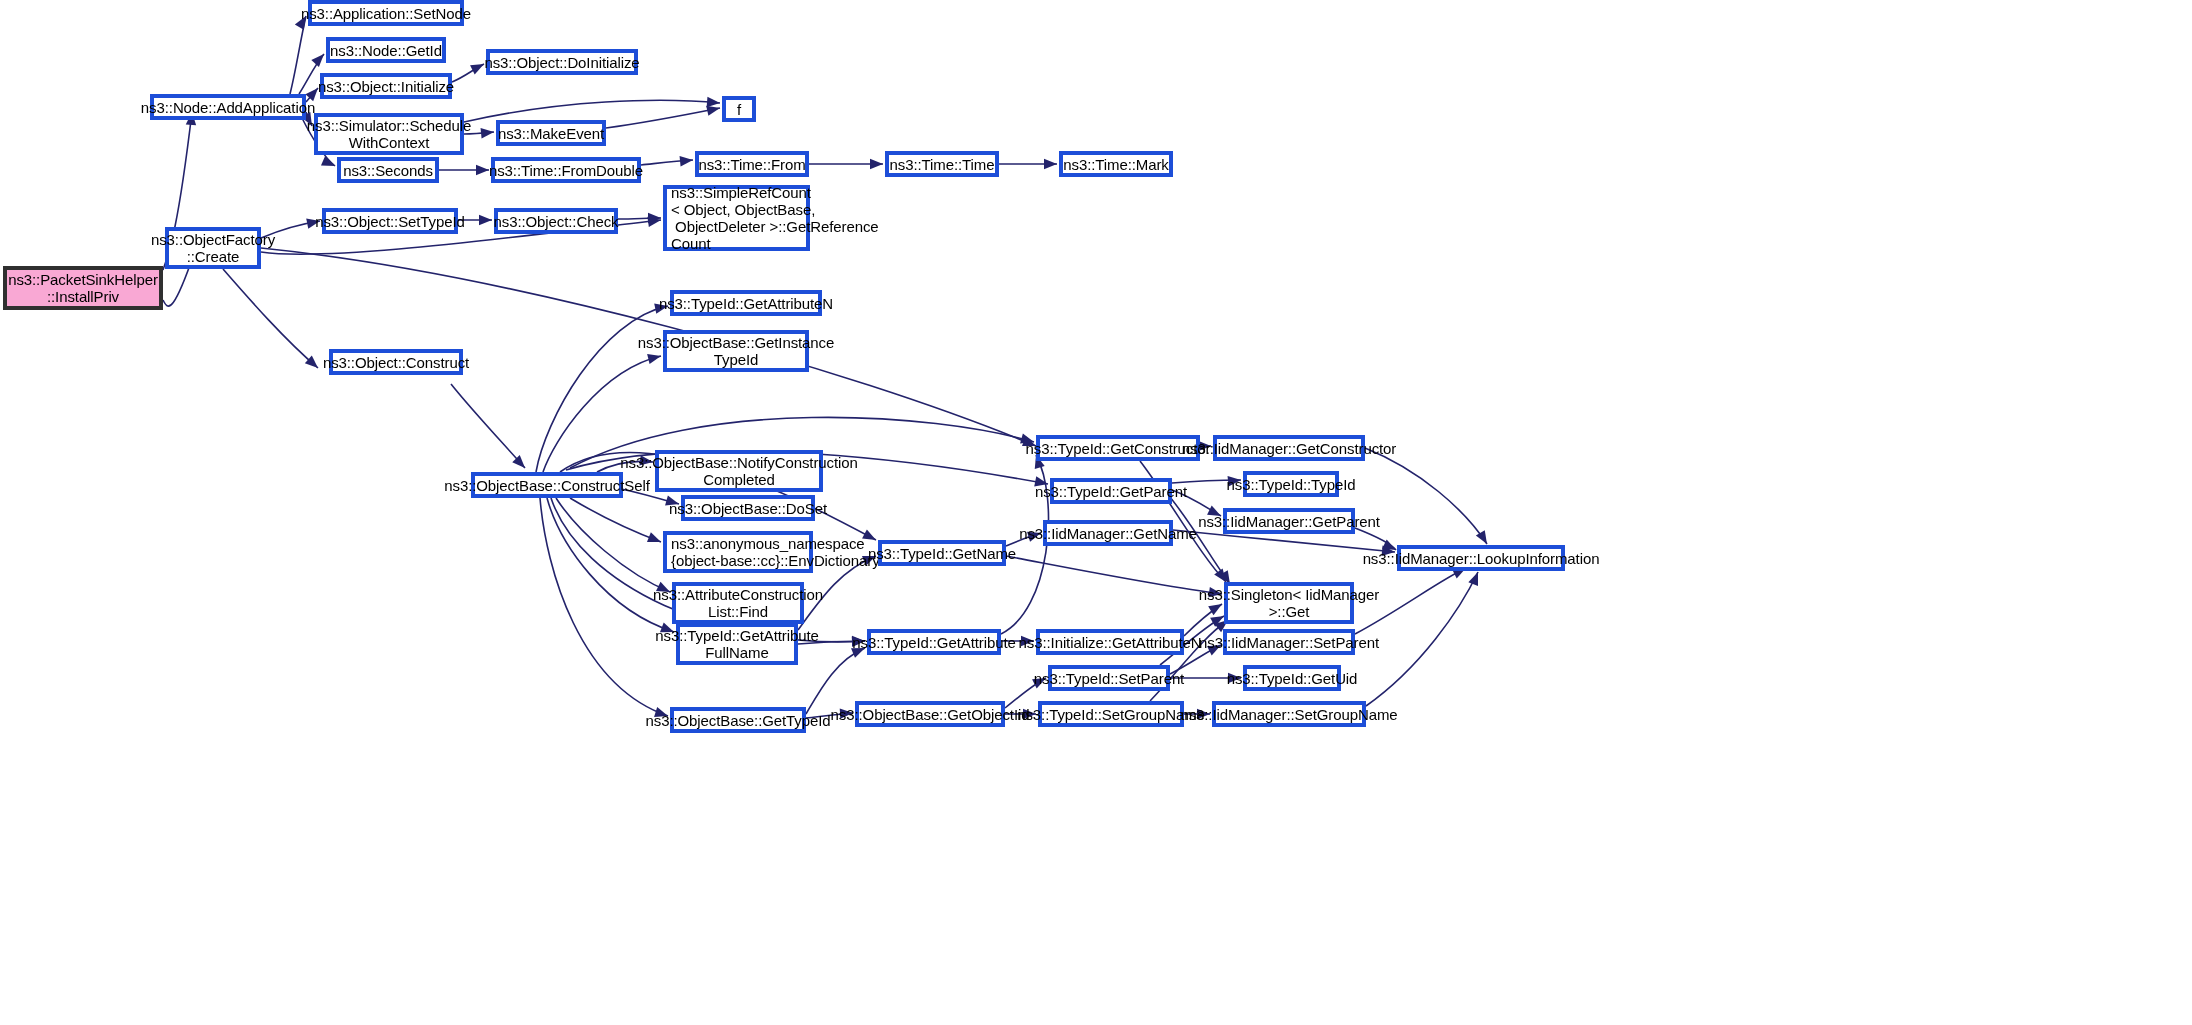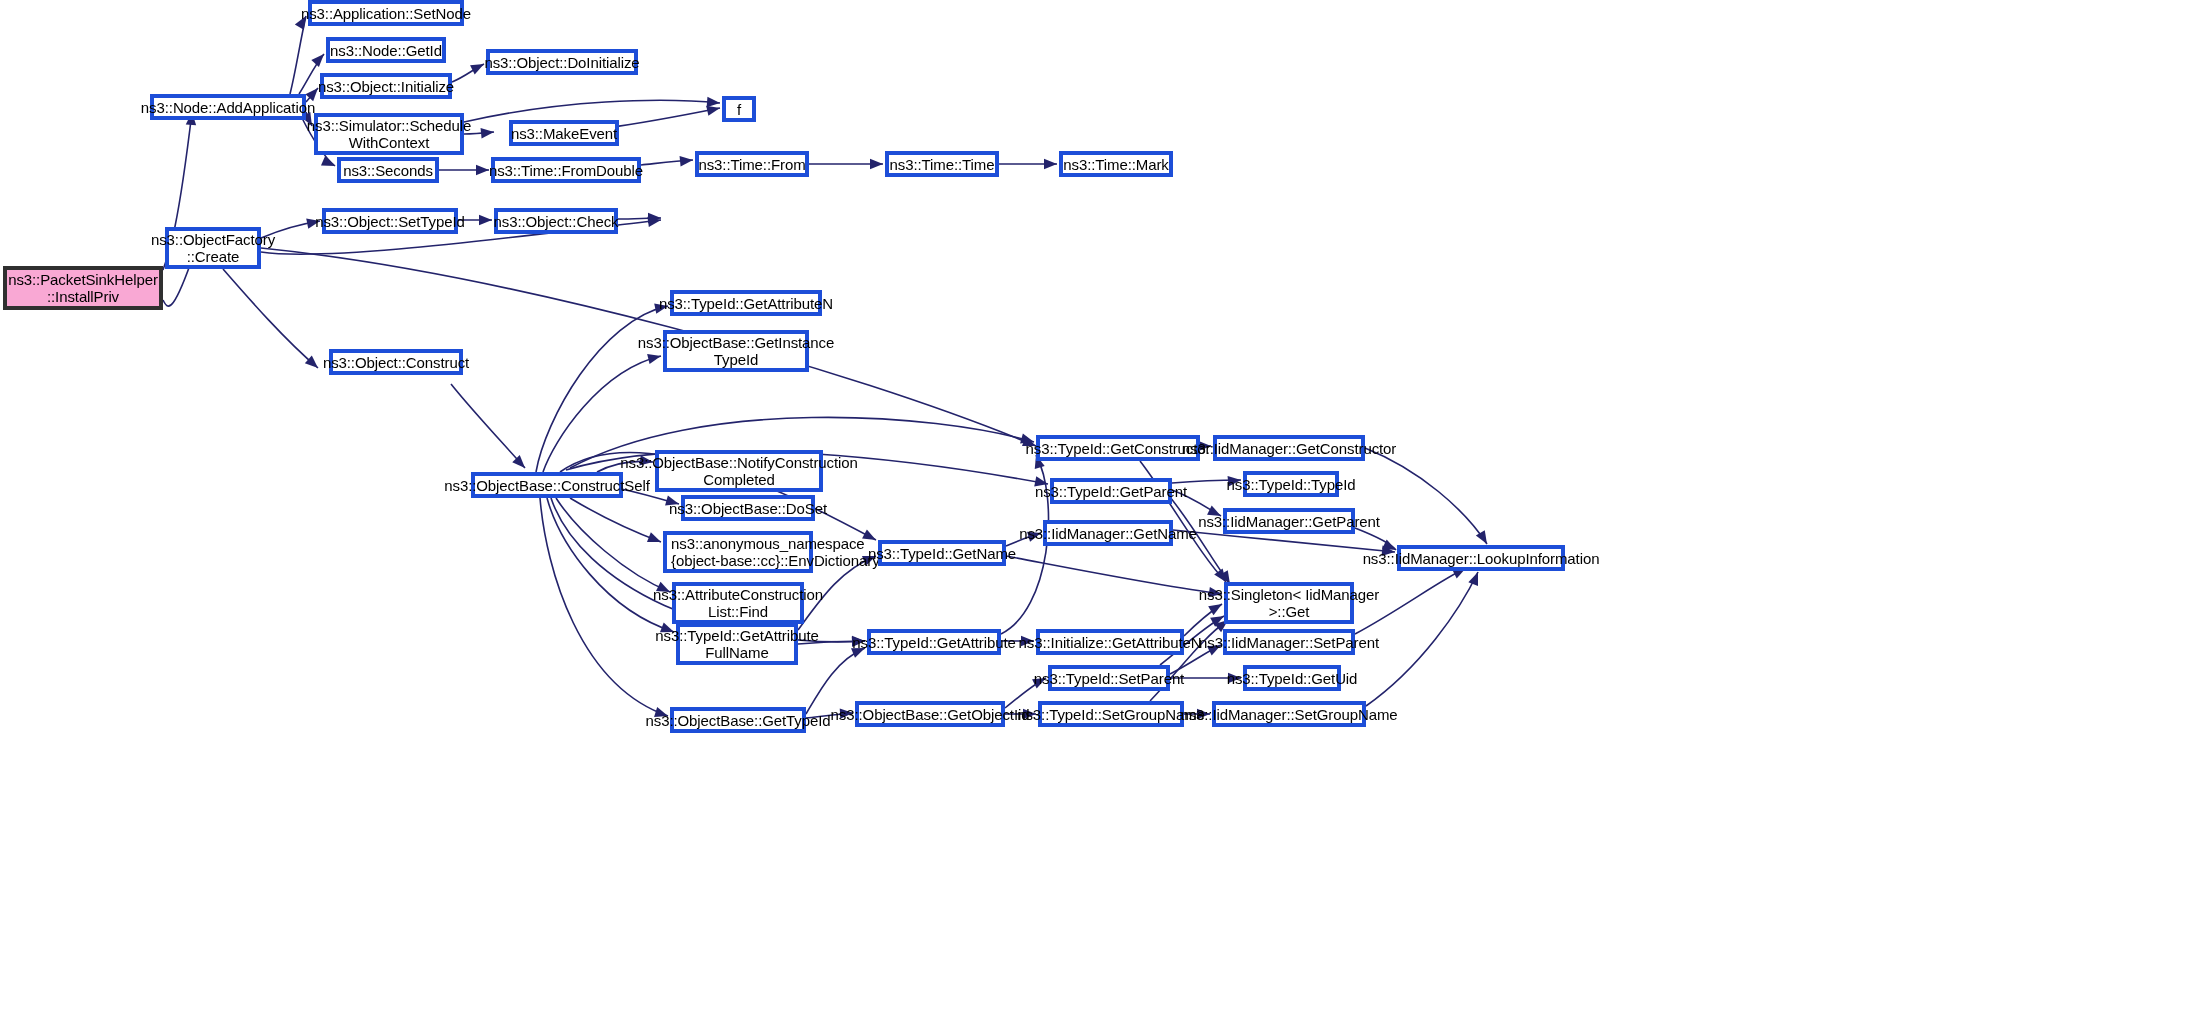--- a/index.html
+++ b/index.html
@@ -298,29 +298,30 @@
       </g>
     </svg>
 <div class="node root" style="left: 3px; top: 266px; width: 160px; height: 44px;"><span class="node-line">ns3::PacketSinkHelper</span><span class="node-line">::InstallPriv</span></div>
     <div class="node" style="left: 150px; top: 94px; width: 156px; height: 26px;"><span class="node-line">ns3::Node::AddApplication</span></div>
     <div class="node" style="left: 308px; top: 0px; width: 156px; height: 26px;"><span class="node-line">ns3::Application::SetNode</span></div>
     <div class="node" style="left: 326px; top: 37px; width: 120px; height: 26px;"><span class="node-line">ns3::Node::GetId</span></div>
     <div class="node" style="left: 320px; top: 73px; width: 132px; height: 26px;"><span class="node-line">ns3::Object::Initialize</span></div>
     <div class="node" style="left: 486px; top: 49px; width: 152px; height: 26px;"><span class="node-line">ns3::Object::DoInitialize</span></div>
     <div class="node" style="left: 314px; top: 113px; width: 150px; height: 42px;"><span class="node-line">ns3::Simulator::Schedule</span><span class="node-line">WithContext</span></div>
     <div class="node" style="left: 722px; top: 96px; width: 34px; height: 26px;"><span class="node-line">f</span></div>
-    <div class="node" style="left: 496px; top: 120px; width: 110px; height: 26px; margin-left: 13px;"><span class="node-line">ns3::MakeEvent</span></div>
+    <div class="node" style="left: 496px; top: 120px; width: 110px; height: 26px;"><span class="node-line">ns3::MakeEvent</span></div>
     <div class="node" style="left: 337px; top: 157px; width: 102px; height: 26px;"><span class="node-line">ns3::Seconds</span></div>
     <div class="node" style="left: 491px; top: 157px; width: 150px; height: 26px;"><span class="node-line">ns3::Time::FromDouble</span></div>
     <div class="node" style="left: 695px; top: 151px; width: 114px; height: 26px;"><span class="node-line">ns3::Time::From</span></div>
     <div class="node" style="left: 885px; top: 151px; width: 114px; height: 26px;"><span class="node-line">ns3::Time::Time</span></div>
     <div class="node" style="left: 1059px; top: 151px; width: 114px; height: 26px;"><span class="node-line">ns3::Time::Mark</span></div>
     <div class="node" style="left: 165px; top: 227px; width: 96px; height: 42px;"><span class="node-line">ns3::ObjectFactory</span><span class="node-line">::Create</span></div>
     <div class="node" style="left: 322px; top: 208px; width: 136px; height: 26px;"><span class="node-line">ns3::Object::SetTypeId</span></div>
     <div class="node" style="left: 494px; top: 208px; width: 124px; height: 26px;"><span class="node-line">ns3::Object::Check</span></div>
+    <div class="node leftalign" style="left: 663px; top: 185px; width: 147px; height: 66px;"><span class="node-line">ns3::SimpleRefCount</span><span class="node-line">&lt; Object, ObjectBase,</span><span class="node-line"> ObjectDeleter &gt;::GetReference</span><span class="node-line">Count</span></div>
     <div class="node" style="left: 317px; top: 349px; width: 134px; height: 26px; margin-left: 12px;"><span class="node-line">ns3::Object::Construct</span></div>
     <div class="node" style="left: 670px; top: 290px; width: 152px; height: 26px;"><span class="node-line">ns3::TypeId::GetAttributeN</span></div>
     <div class="node" style="left: 663px; top: 330px; width: 146px; height: 42px;"><span class="node-line">ns3::ObjectBase::GetInstance</span><span class="node-line">TypeId</span></div>
     <div class="node" style="left: 471px; top: 472px; width: 152px; height: 26px;"><span class="node-line">ns3::ObjectBase::ConstructSelf</span></div>
     <div class="node" style="left: 655px; top: 450px; width: 168px; height: 42px;"><span class="node-line">ns3::ObjectBase::NotifyConstruction</span><span class="node-line">Completed</span></div>
     <div class="node" style="left: 681px; top: 495px; width: 134px; height: 26px;"><span class="node-line">ns3::ObjectBase::DoSet</span></div>
     <div class="node leftalign" style="left: 663px; top: 531px; width: 150px; height: 42px;"><span class="node-line">ns3::anonymous_namespace</span><span class="node-line">{object-base::cc}::EnvDictionary</span></div>
     <div class="node" style="left: 672px; top: 582px; width: 132px; height: 42px;"><span class="node-line">ns3::AttributeConstruction</span><span class="node-line">List::Find</span></div>
     <div class="node" style="left: 676px; top: 623px; width: 122px; height: 42px;"><span class="node-line">ns3::TypeId::GetAttribute</span><span class="node-line">FullName</span></div>
     <div class="node" style="left: 670px; top: 707px; width: 136px; height: 26px;"><span class="node-line">ns3::ObjectBase::GetTypeId</span></div>

